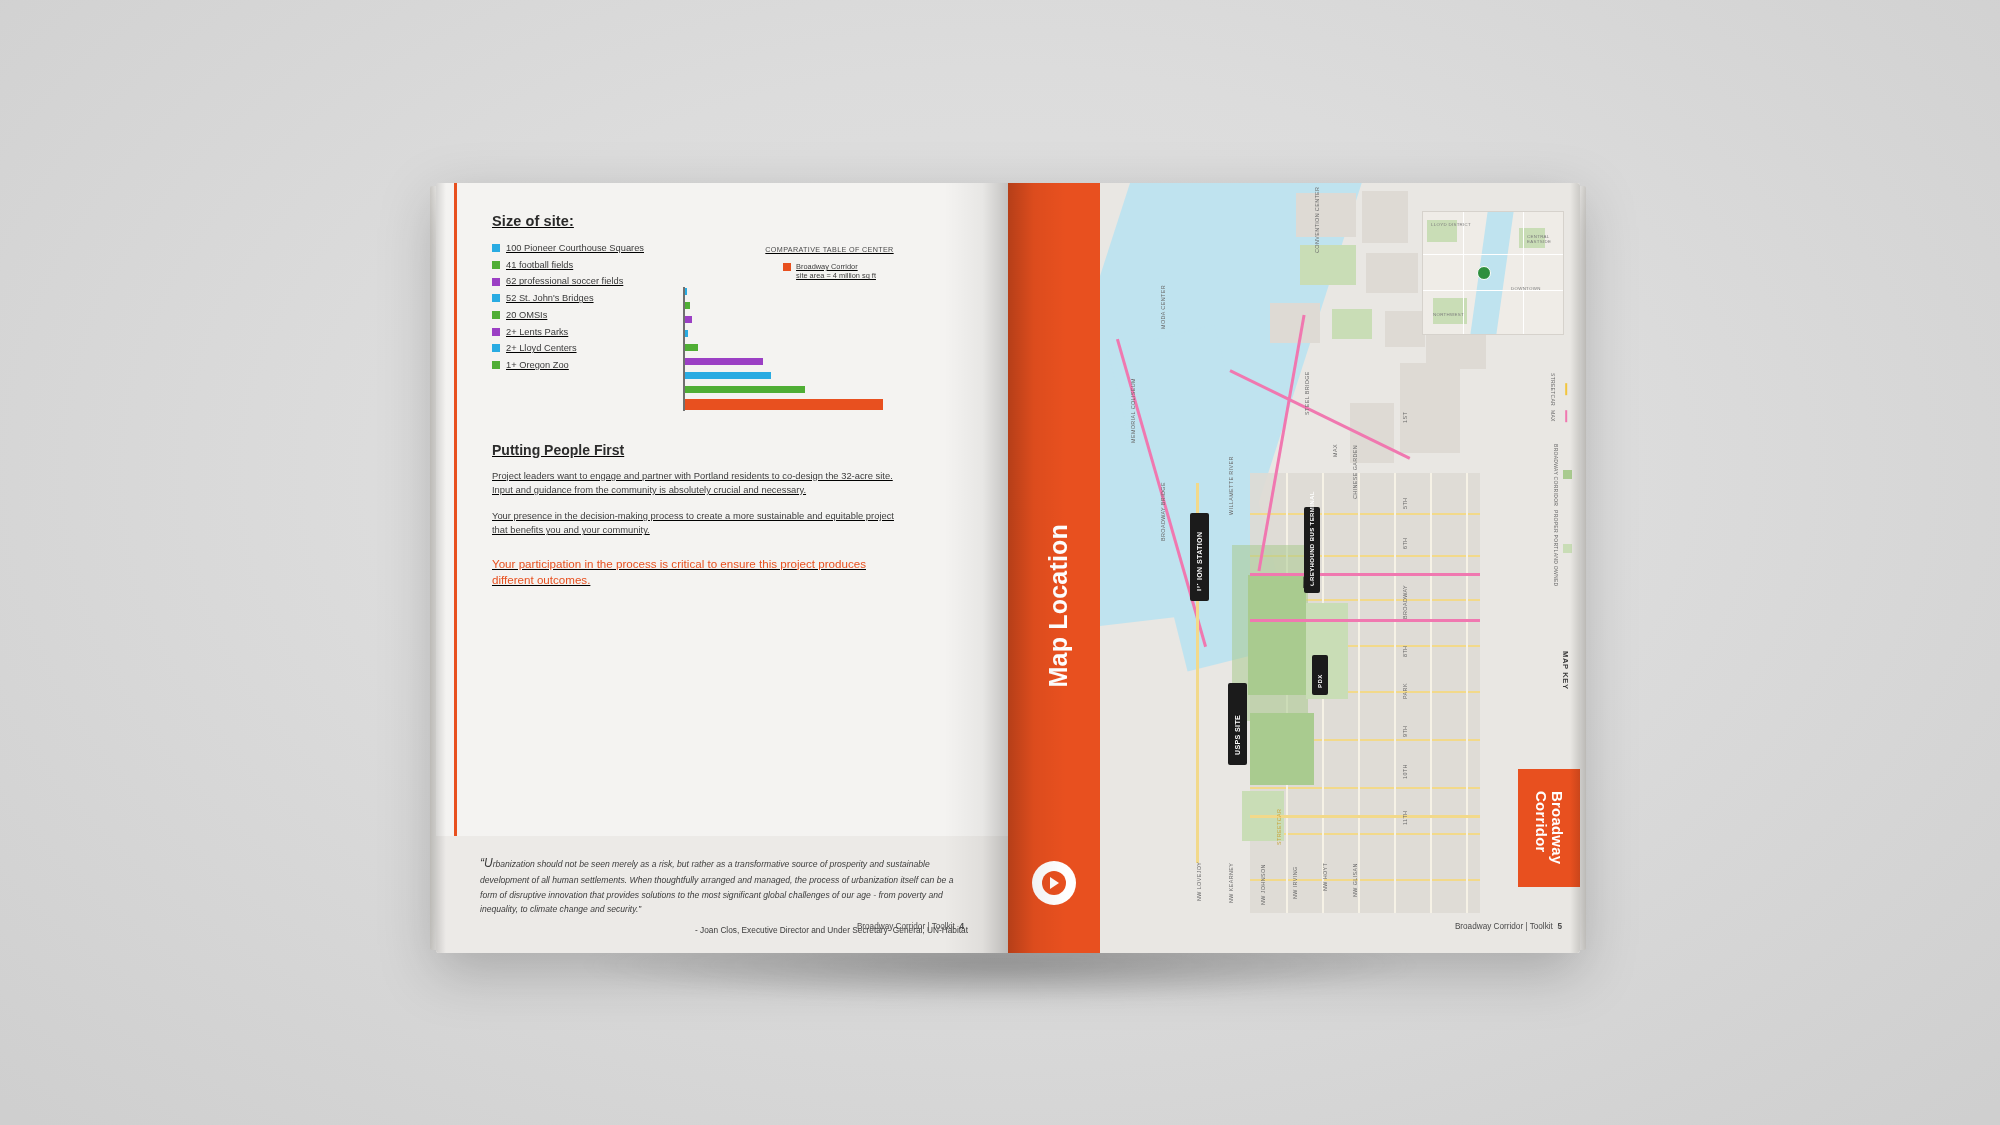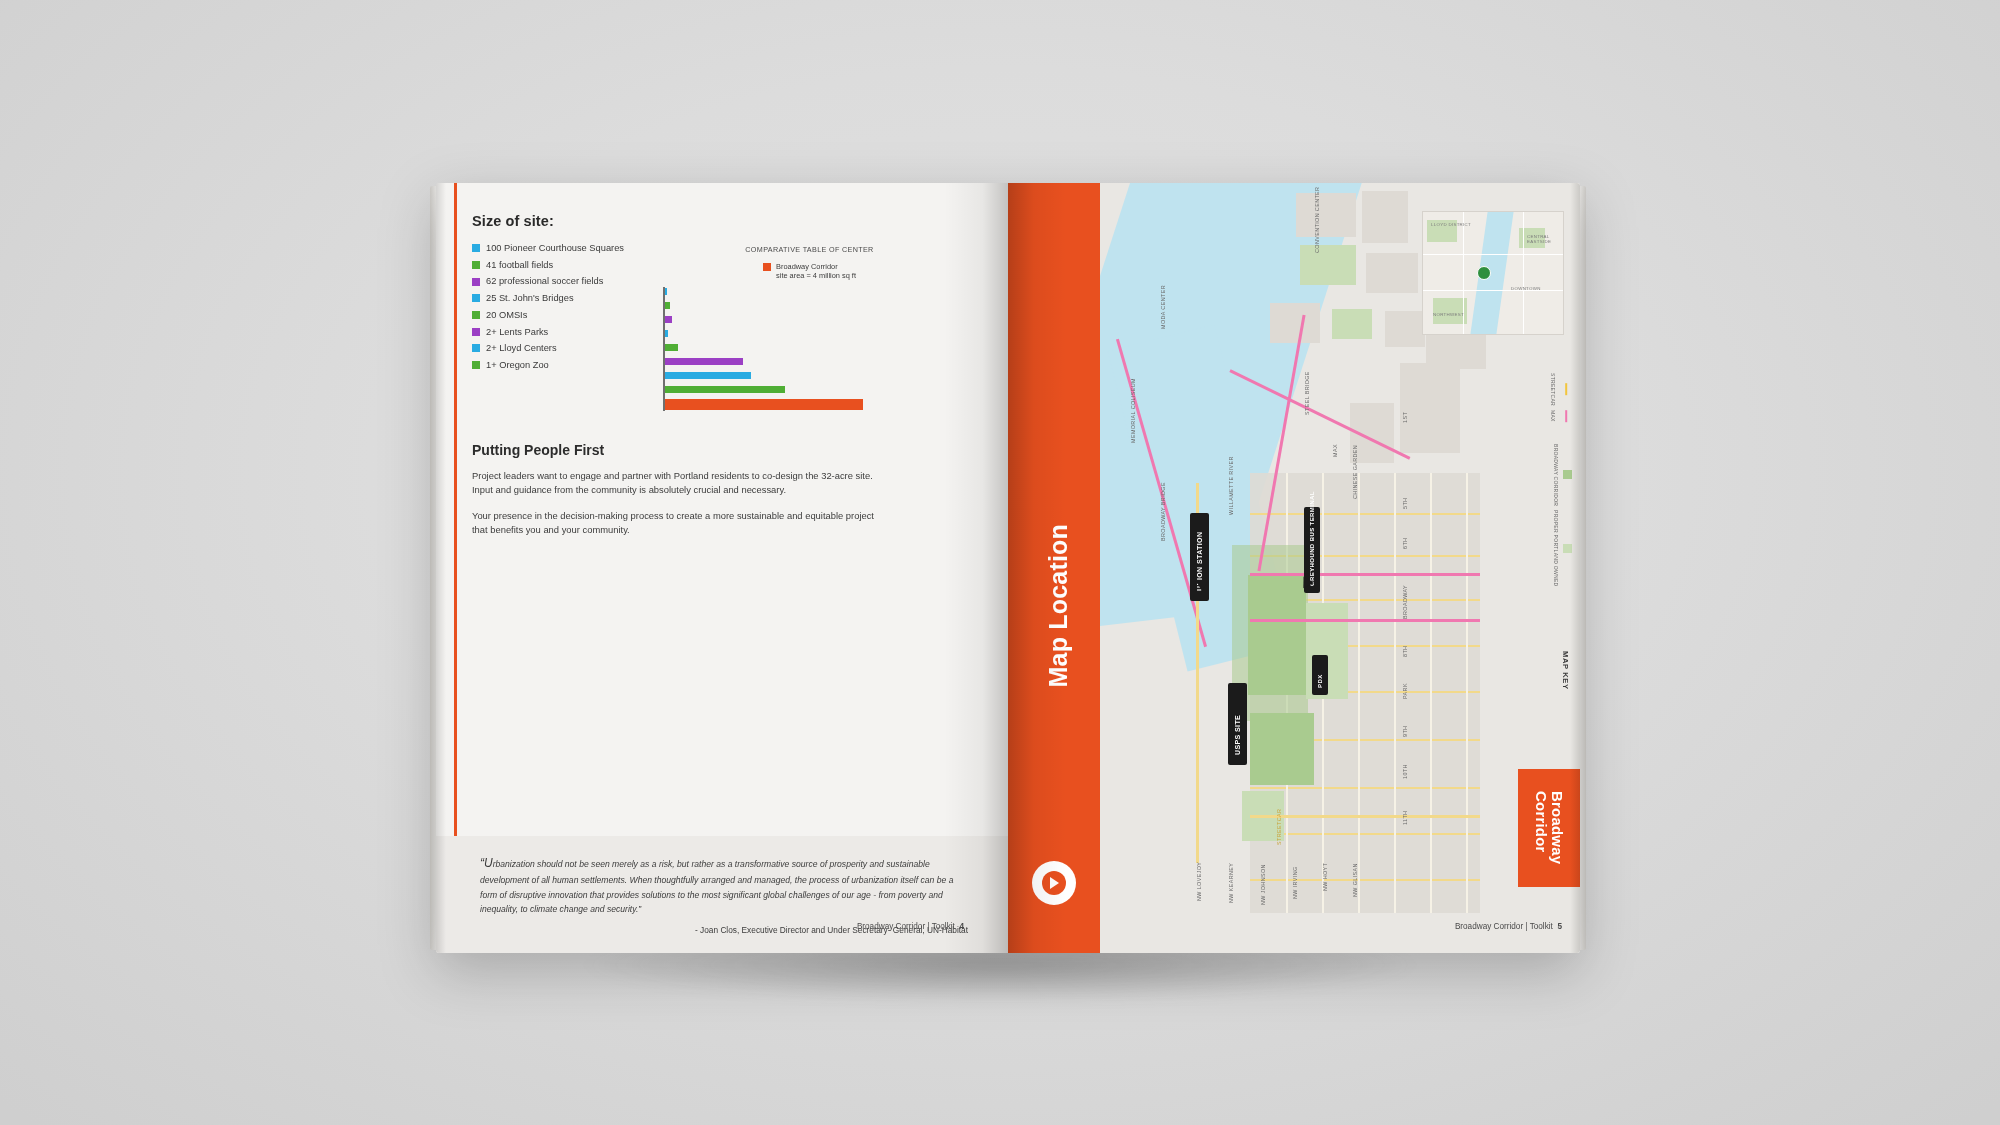--- a/index.html
+++ b/index.html
@@ -74,21 +74,21 @@
     position:absolute;left:1578px;top:186px;width:8px;height:764px;
     background:linear-gradient(to left,#cfcdc9,#efeeec);
     border-radius:0 2px 2px 0;
   }
 
   
   .left-rule{
     position:absolute;left:18px;top:0;width:2.5px;height:770px;
     background:#e8501f;
   }
-  .lp-inner{position:absolute;left:36px;top:30px;width:490px;}
+  .lp-inner{position:absolute;left:56px;top:30px;width:490px;text-decoration:underline;}
   .h-title{
     font-size:14.5px;font-weight:bold;color:#2a2a2a;margin:0 0 12px 0;letter-spacing:.1px;
   }
   .size-block{display:flex;gap:10px;}
   .legend{width:175px;padding-top:2px;}
   .legend-row{display:flex;align-items:center;gap:6px;margin-bottom:6.5px;}
   .swatch{width:8px;height:8px;flex:0 0 8px;}
   .legend-label{font-size:9.3px;color:#3a3a3a;line-height:1.1;}
   .chartwrap{flex:1;position:relative;}
   .chart-title{
@@ -250,21 +250,21 @@
           <div class="legend-row">
             <span class="swatch" style="background:#4fae35"></span>
             <span class="legend-label">41 football fields</span>
           </div>
           <div class="legend-row">
             <span class="swatch" style="background:#9b3fc4"></span>
             <span class="legend-label">62 professional soccer fields</span>
           </div>
           <div class="legend-row">
             <span class="swatch" style="background:#29abe2"></span>
-            <span class="legend-label">25 St. John's Bridges</span>
+            <span class="legend-label">52 St. John's Bridges</span>
           </div>
           <div class="legend-row">
             <span class="swatch" style="background:#4fae35"></span>
             <span class="legend-label">20 OMSIs</span>
           </div>
           <div class="legend-row">
             <span class="swatch" style="background:#9b3fc4"></span>
             <span class="legend-label">2+ Lents Parks</span>
           </div>
           <div class="legend-row">
@@ -311,20 +311,21 @@
             <div class="bar-row big">
                 <span class="bar" style="width:200px;background:#e8501f"></span>
               </div>
           </div>
         </div>
       </div>
 
       <h3 class="sec-title">Putting People First</h3>
       <p class="body-p">Project leaders want to engage and partner with Portland residents to co-design the 32-acre site. Input and guidance from the community is absolutely crucial and necessary.</p>
       <p class="body-p">Your presence in the decision-making process to create a more sustainable and equitable project that benefits you and your community.</p>
+      <p class="callout">Your participation in the process is critical to ensure this project produces different outcomes.</p>
     </div>
 
     <div class="quote-box">
       <p class="q"><span class="dropcap">“</span><span class="dropcap">U</span><span>rbanization should not be seen merely as a risk, but rather as a transformative source of prosperity and sustainable development of all human settlements. When thoughtfully arranged and managed, the process of urbanization itself can be a form of disruptive innovation that provides solutions to the most significant global challenges of our age - from poverty and inequality, to climate change and security.”</span></p>
       <p class="quote-attr">- Joan Clos, Executive Director and Under Secretary- General, UN-Habitat</p>
     </div>
 
     <div class="folio">
       <span>Broadway Corridor | Toolkit</span>&nbsp;&nbsp;<b>4</b>
     </div>

